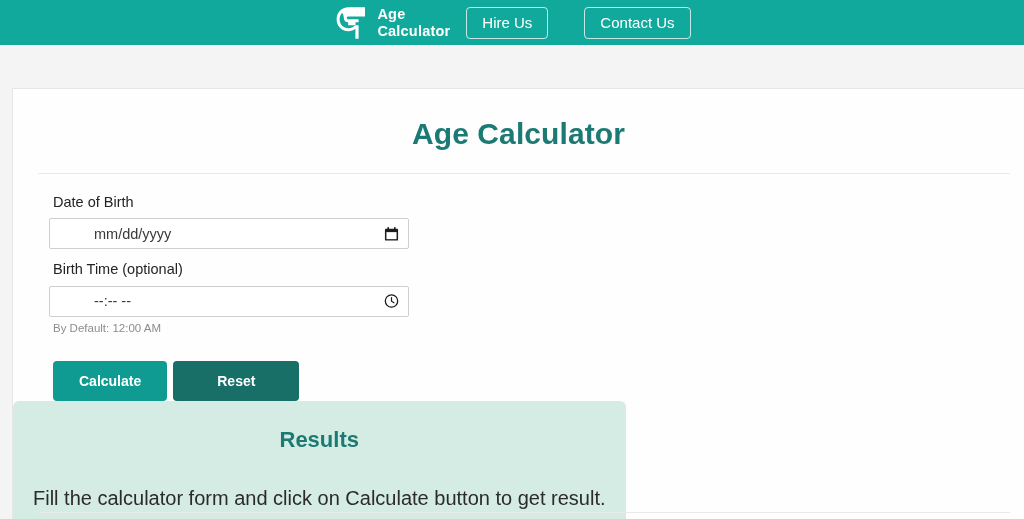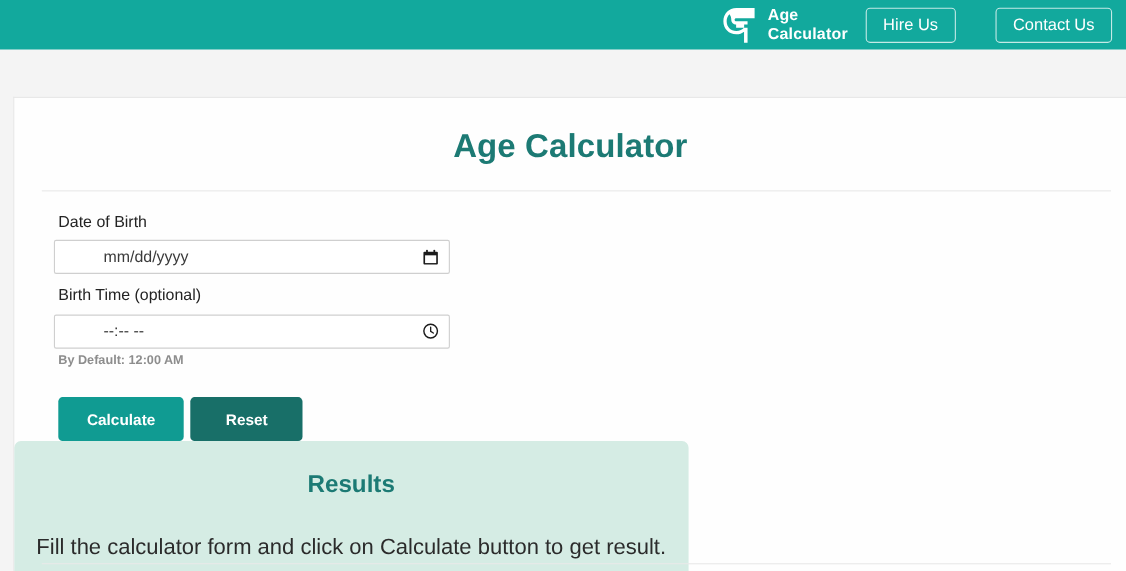--- a/index.html
+++ b/index.html
@@ -14,21 +14,21 @@
     font-family: "Liberation Sans", sans-serif;
     -webkit-font-smoothing: antialiased;
   }
 
   
   .site-header {
     height: 45px;
     background: #12a99d;
     display: flex;
     align-items: center;
-    justify-content: flex-end;
+    justify-content: center;
     padding: 0 13px 0 14px;
     box-sizing: border-box;
   }
   .brand {
     display: flex;
     align-items: center;
     gap: 9px;
   }
   .brand-logo {
     width: 34px;
@@ -153,21 +153,20 @@
     height: 15px;
     display: block;
     pointer-events: auto;
     cursor: pointer;
   }
   .gap-lbl { margin-top: 12px; }
   .helper-text {
     font-size: 11.5px;
     color: #8d8d8d;
     margin: 5px 0 0 4px;
-    font-weight: bold;
   }
 
   .btn {
     border: 0;
     border-radius: 4px;
     color: #ffffff;
     font-family: "Liberation Sans", sans-serif;
     font-weight: bold;
     font-size: 14px;
     cursor: pointer;
@@ -184,21 +183,21 @@
     display: flex;
     gap: 6px;
   }
   .btn-calculate {
     background: #109b92;
     padding: 13px 26px;
     min-width: 100px;
   }
   .btn-reset {
     background: #186f68;
-    padding: 13px 32px;
+    padding: 13px 44px;
     min-width: 100px;
   }
 
   
   .results-panel {
     background: #d5ece4;
     border-radius: 6px;
     height: 297px;
     box-sizing: border-box;
     padding: 26px 20px 0;

